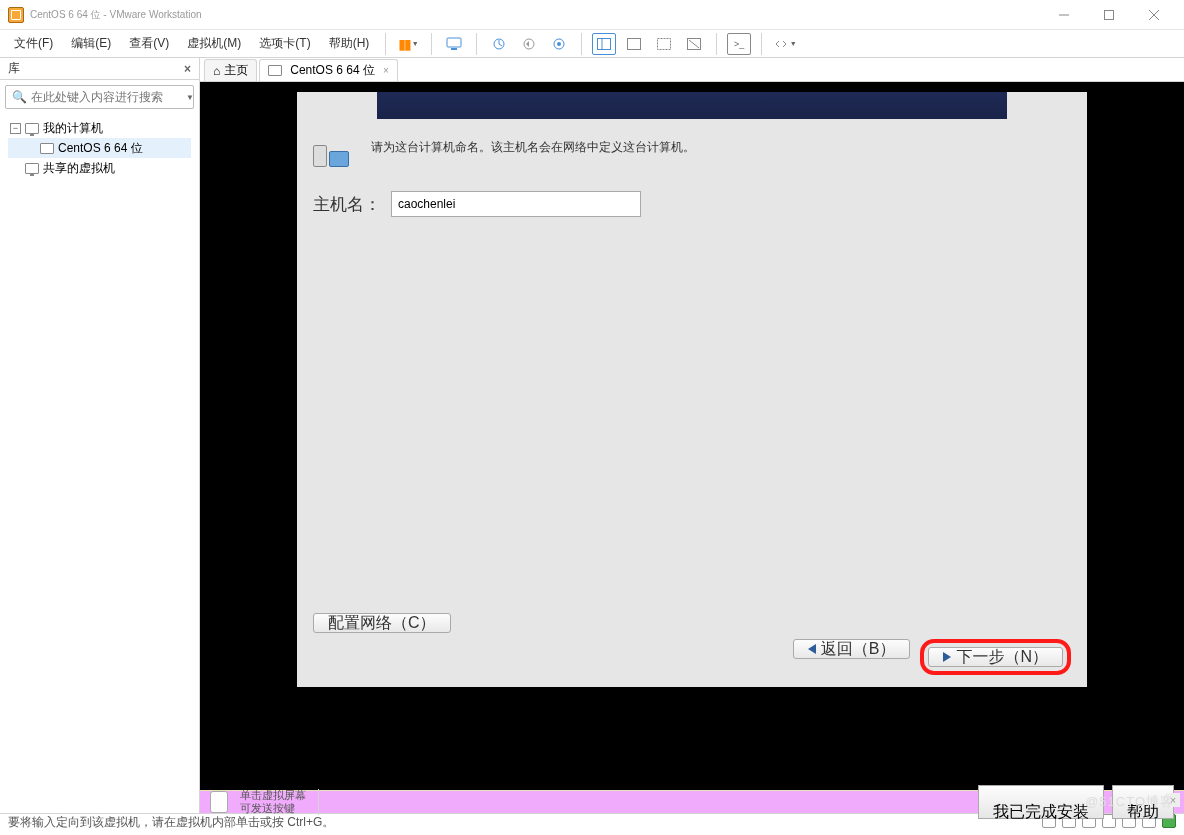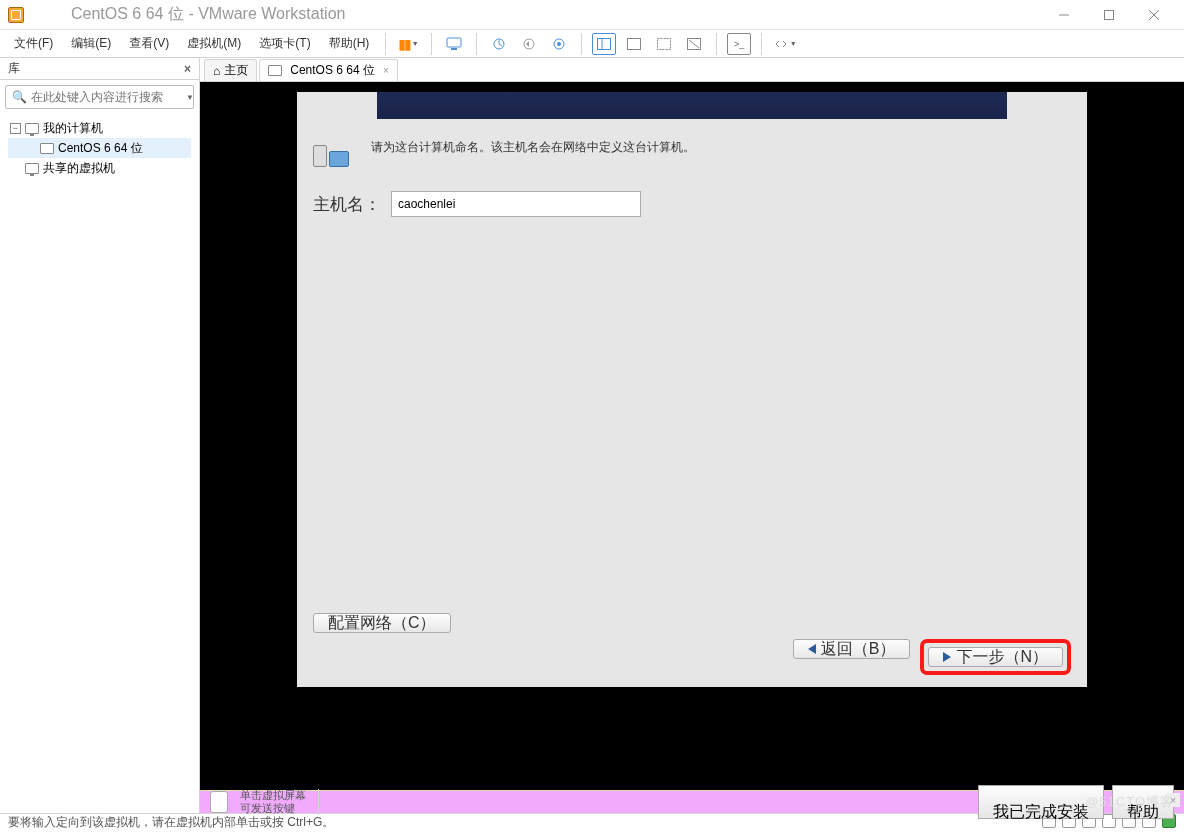--- a/index.html
+++ b/index.html
@@ -2,21 +2,21 @@
 <html><head>
 <meta charset="utf-8">
 <style>
 * { margin: 0; padding: 0; box-sizing: border-box; font-family: "Microsoft YaHei", "Segoe UI", sans-serif; }
 body { background: #fff; font-size: 12px; overflow: hidden; width: 1184px; height: 835px; }
 
 
 .titlebar { height: 30px; display: flex; align-items: center; padding: 0 8px; border-bottom: 1px solid #e5e5e5; }
 .titlebar .logo { width: 16px; height: 16px; background: #f7a838; border: 1px solid #a86a10; border-radius: 2px; display: flex; align-items: center; justify-content: center; margin-right: 6px; }
 .titlebar .logo::before { content: ''; width: 8px; height: 8px; border: 1px solid #fff; border-radius: 1px; }
-.titlebar .title { color: #999; font-size: 16px; margin-left: 41px; }
+.titlebar .title { color: #999; font-size: 10px; }
 .titlebar .winbtns { margin-left: auto; display: flex; }
 .titlebar .winbtn { width: 45px; height: 28px; display: flex; align-items: center; justify-content: center; color: #888; cursor: pointer; }
 .titlebar .winbtn svg { width: 10px; height: 10px; }
 
 
 .menubar { height: 28px; display: flex; align-items: center; padding: 0 8px; border-bottom: 1px solid #d4d4d4; gap: 6px; }
 .menubar .menuitem { padding: 2px 6px; cursor: pointer; font-size: 12px; color: #333; }
 .menubar .sep { width: 1px; height: 22px; background: #d4d4d4; margin: 0 4px; }
 .menubar .tbtn { height: 22px; min-width: 24px; display: flex; align-items: center; justify-content: center; cursor: pointer; padding: 0 2px; }
 .menubar .pause { color: #ff8800; font-size: 14px; letter-spacing: -2px; }
@@ -61,21 +61,21 @@
 .desc-icon .mon { width: 20px; height: 16px; background: #6aa5dc; border: 1px solid #3a6fa5; border-radius: 2px; }
 .installer-desc-text { font-size: 12px; color: #333; }
 .hostname-row { display: flex; align-items: center; gap: 10px; margin-bottom: 20px; }
 .hostname-row label { font-size: 17px; color: #333; }
 .hostname-row input { width: 250px; height: 26px; border: 1px solid #aaa; padding: 0 6px; font-size: 12px; background: #fff; }
 .installer-footer-top { position: absolute; bottom: 54px; left: 16px; }
 .installer-footer { position: absolute; bottom: 12px; right: 16px; display: flex; gap: 10px; }
 .gtk-btn { height: 20px; padding: 0 14px; border: 1px solid #aaa; border-radius: 3px; background: linear-gradient(to bottom, #fdfdfd, #e8e8e8); cursor: pointer; font-size: 16px; display: flex; align-items: center; gap: 5px; color: #333; }
 .gtk-btn .arrow-l { width: 0; height: 0; border-top: 5px solid transparent; border-bottom: 5px solid transparent; border-right: 8px solid #2c5d99; }
 .gtk-btn .arrow-r { width: 0; height: 0; border-top: 5px solid transparent; border-bottom: 5px solid transparent; border-left: 8px solid #2c5d99; }
-.highlight-box { border: 4px solid #ff1a1a; padding: 4px; border-radius: 7px; display: inline-flex; }
+.highlight-box { border: 4px solid #ff1a1a; padding: 4px; border-radius: 14px; display: inline-flex; }
 
 
 .infobar { height: 23px; background: #f0abfc; border-top: 1px solid #e4e0b8; display: flex; align-items: center; padding: 0 10px; gap: 12px; font-size: 12px; color: #555; position: relative; }
 .infobar .mouse-icon { width: 18px; height: 22px; border: 1px solid #aaa; border-radius: 3px; background: #fff; }
 .infobar-note { font-size: 11px; line-height: 1.2; }
 .infobar .sep-v { width: 1px; height: 26px; background: #d4d4d4; }
 .infobar .right-btns { margin-left: auto; display: flex; gap: 8px; align-items: center; }
 .infobar .win-btn { height: 22px; padding: 16px 14px; border: 1px solid #aaa; background: linear-gradient(to bottom, #fdfdfd, #e6e6e6); cursor: pointer; font-size: 16px; }
 .infobar .close-x { position: absolute; right: 4px; top: 2px; color: #999; cursor: pointer; font-size: 11px; background: #eee; width: 14px; height: 14px; text-align: center; line-height: 14px; }
 

